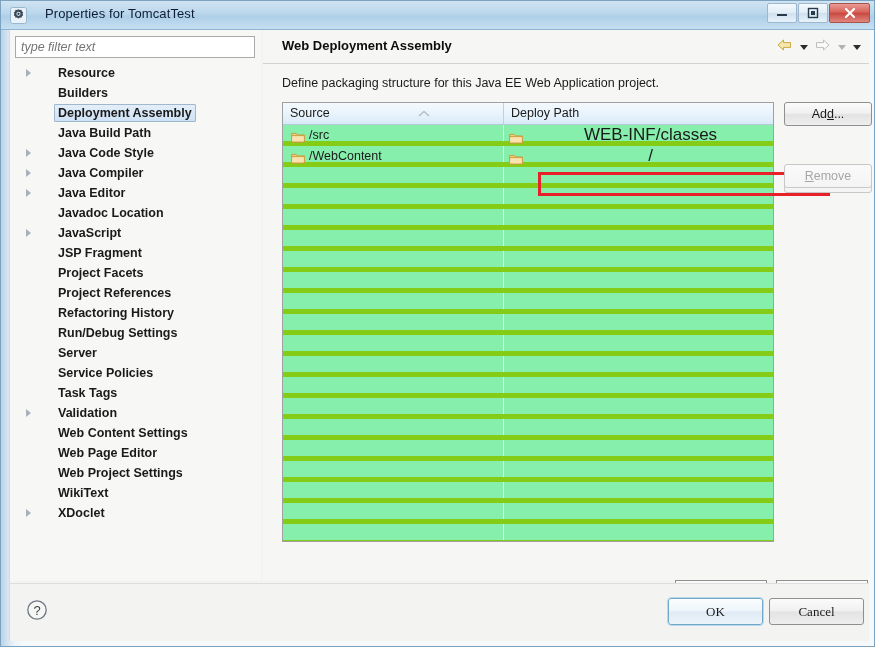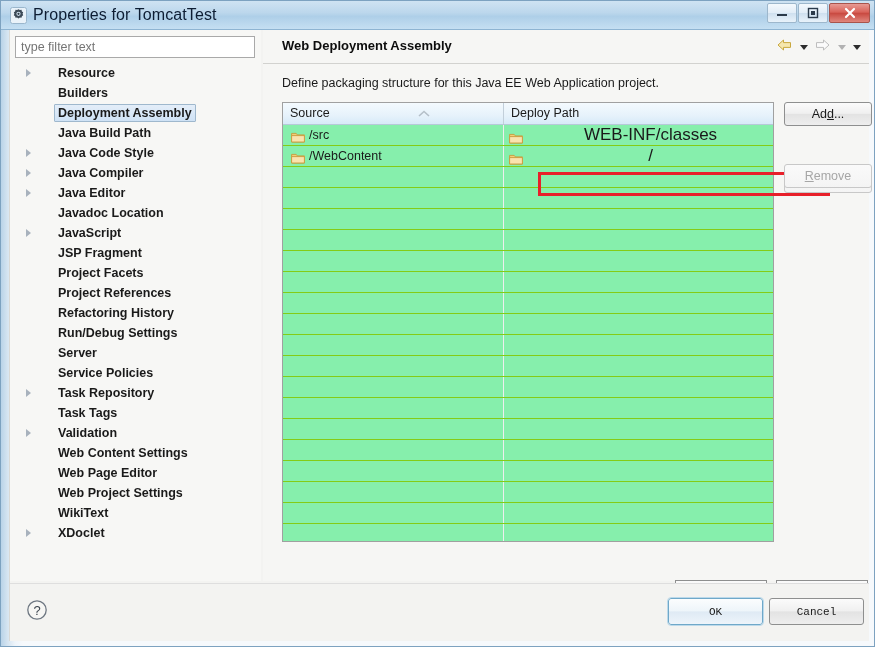--- a/index.html
+++ b/index.html
@@ -25,22 +25,22 @@
     position: absolute; left: 0; top: 0;
     width: 875px; height: 29px;
     background: linear-gradient(to bottom, #cfe3f2 0%, #bcd7ec 42%, #aecfe8 55%, #c5dff2 100%);
     border-bottom: 1px solid #8eb4d2;
   }
   #title-icon {
     position: absolute; left: 9px; top: 6px;
     width: 17px; height: 17px;
   }
   #title-text {
-    position: absolute; left: 32px; top: 5px;
-    font-size: 16px; color: #0d1d33;
+    position: absolute; left: 44px; top: 5px;
+    font-size: 13px; color: #0d1d33;
     letter-spacing: .1px;
     white-space: nowrap;
   }
   .wbtn {
     position: absolute; top: 2px;
     height: 20px;
     border: 1px solid #9db7cc;
     border-radius: 2px;
     background: linear-gradient(to bottom, #f4f9fd 0%, #e2edf7 48%, #cfe0ef 52%, #e8f2fa 100%);
     cursor: default;
@@ -72,20 +72,21 @@
     position: absolute; left: 5px; top: 6px;
     width: 240px; height: 22px;
     background: #ffffff;
     border: 1px solid #a9a9a9;
     font-family: "Liberation Sans", sans-serif;
     font-size: 12.5px;
     color: #8b8b8b;
     padding: 0 5px;
     line-height: 20px;
     outline: none;
+    font-style: italic;
   }
   #tree {
     position: absolute; left: 0; top: 33px;
     width: 251px; height: 518px;
     background: #f7f7f5;
   }
   .titem {
     position: relative;
     height: 20px;
     padding-left: 48px;
@@ -176,21 +177,21 @@
   }
   #th-source { width: 221px; border-right: 1px solid #c2cfda; }
   #th-deploy { flex: 1; }
   #sort-indicator {
     position: absolute; right: 72px; top: 2px;
     opacity: .35;
   }
   .trow {
     display: flex;
     height: 21px;
-    border-bottom: 1px solid #84cc16;
+    border-bottom: 5px solid #84cc16;
   }
   .trow .c1 {
     width: 221px;
     border-right: 1px solid #eeeeee;
     font-size: 12.5px; color: #1a1a1a;
     line-height: 20px;
     padding-left: 26px;
     position: relative;
     white-space: nowrap;
   }
@@ -264,22 +265,22 @@
     border-top: 1px solid #dedede;
   }
   #help-btn {
     position: absolute; left: 16px; top: 15px;
     width: 22px; height: 22px;
     cursor: default;
   }
   .fbtn {
     position: absolute; top: 14px;
     width: 95px; height: 27px;
-    font-family: Liberation Mono, monospace;
-    font-size: 11px;
+    font-family: Liberation Serif, serif;
+    font-size: 13px;
     border-radius: 3px;
     color: #1a1a1a;
     cursor: default;
   }
   #btn-ok {
     left: 658px;
     border: 1px solid #6fa8c9;
     outline: 1px solid #bcd9ea;
     background: linear-gradient(to bottom, #fbfdfe 0%, #eef5fa 47%, #dfeaf4 52%, #edf4fa 100%);
   }
@@ -337,21 +338,20 @@
           <div class="titem"><span class="twist"></span><span class="tlabel">Java Editor</span></div>
           <div class="titem"><span class="tlabel">Javadoc Location</span></div>
           <div class="titem"><span class="twist"></span><span class="tlabel">JavaScript</span></div>
           <div class="titem"><span class="tlabel">JSP Fragment</span></div>
           <div class="titem"><span class="tlabel">Project Facets</span></div>
           <div class="titem"><span class="tlabel">Project References</span></div>
           <div class="titem"><span class="tlabel">Refactoring History</span></div>
           <div class="titem"><span class="tlabel">Run/Debug Settings</span></div>
           <div class="titem"><span class="tlabel">Server</span></div>
           <div class="titem"><span class="tlabel">Service Policies</span></div>
-          <div class="titem"><span class="twist"></span><span class="tlabel">Task Repository</span></div>
           <div class="titem"><span class="tlabel">Task Tags</span></div>
           <div class="titem"><span class="twist"></span><span class="tlabel">Validation</span></div>
           <div class="titem"><span class="tlabel">Web Content Settings</span></div>
           <div class="titem"><span class="tlabel">Web Page Editor</span></div>
           <div class="titem"><span class="tlabel">Web Project Settings</span></div>
           <div class="titem"><span class="tlabel">WikiText</span></div>
           <div class="titem"><span class="twist"></span><span class="tlabel">XDoclet</span></div>
         </div>
     </div>
 

